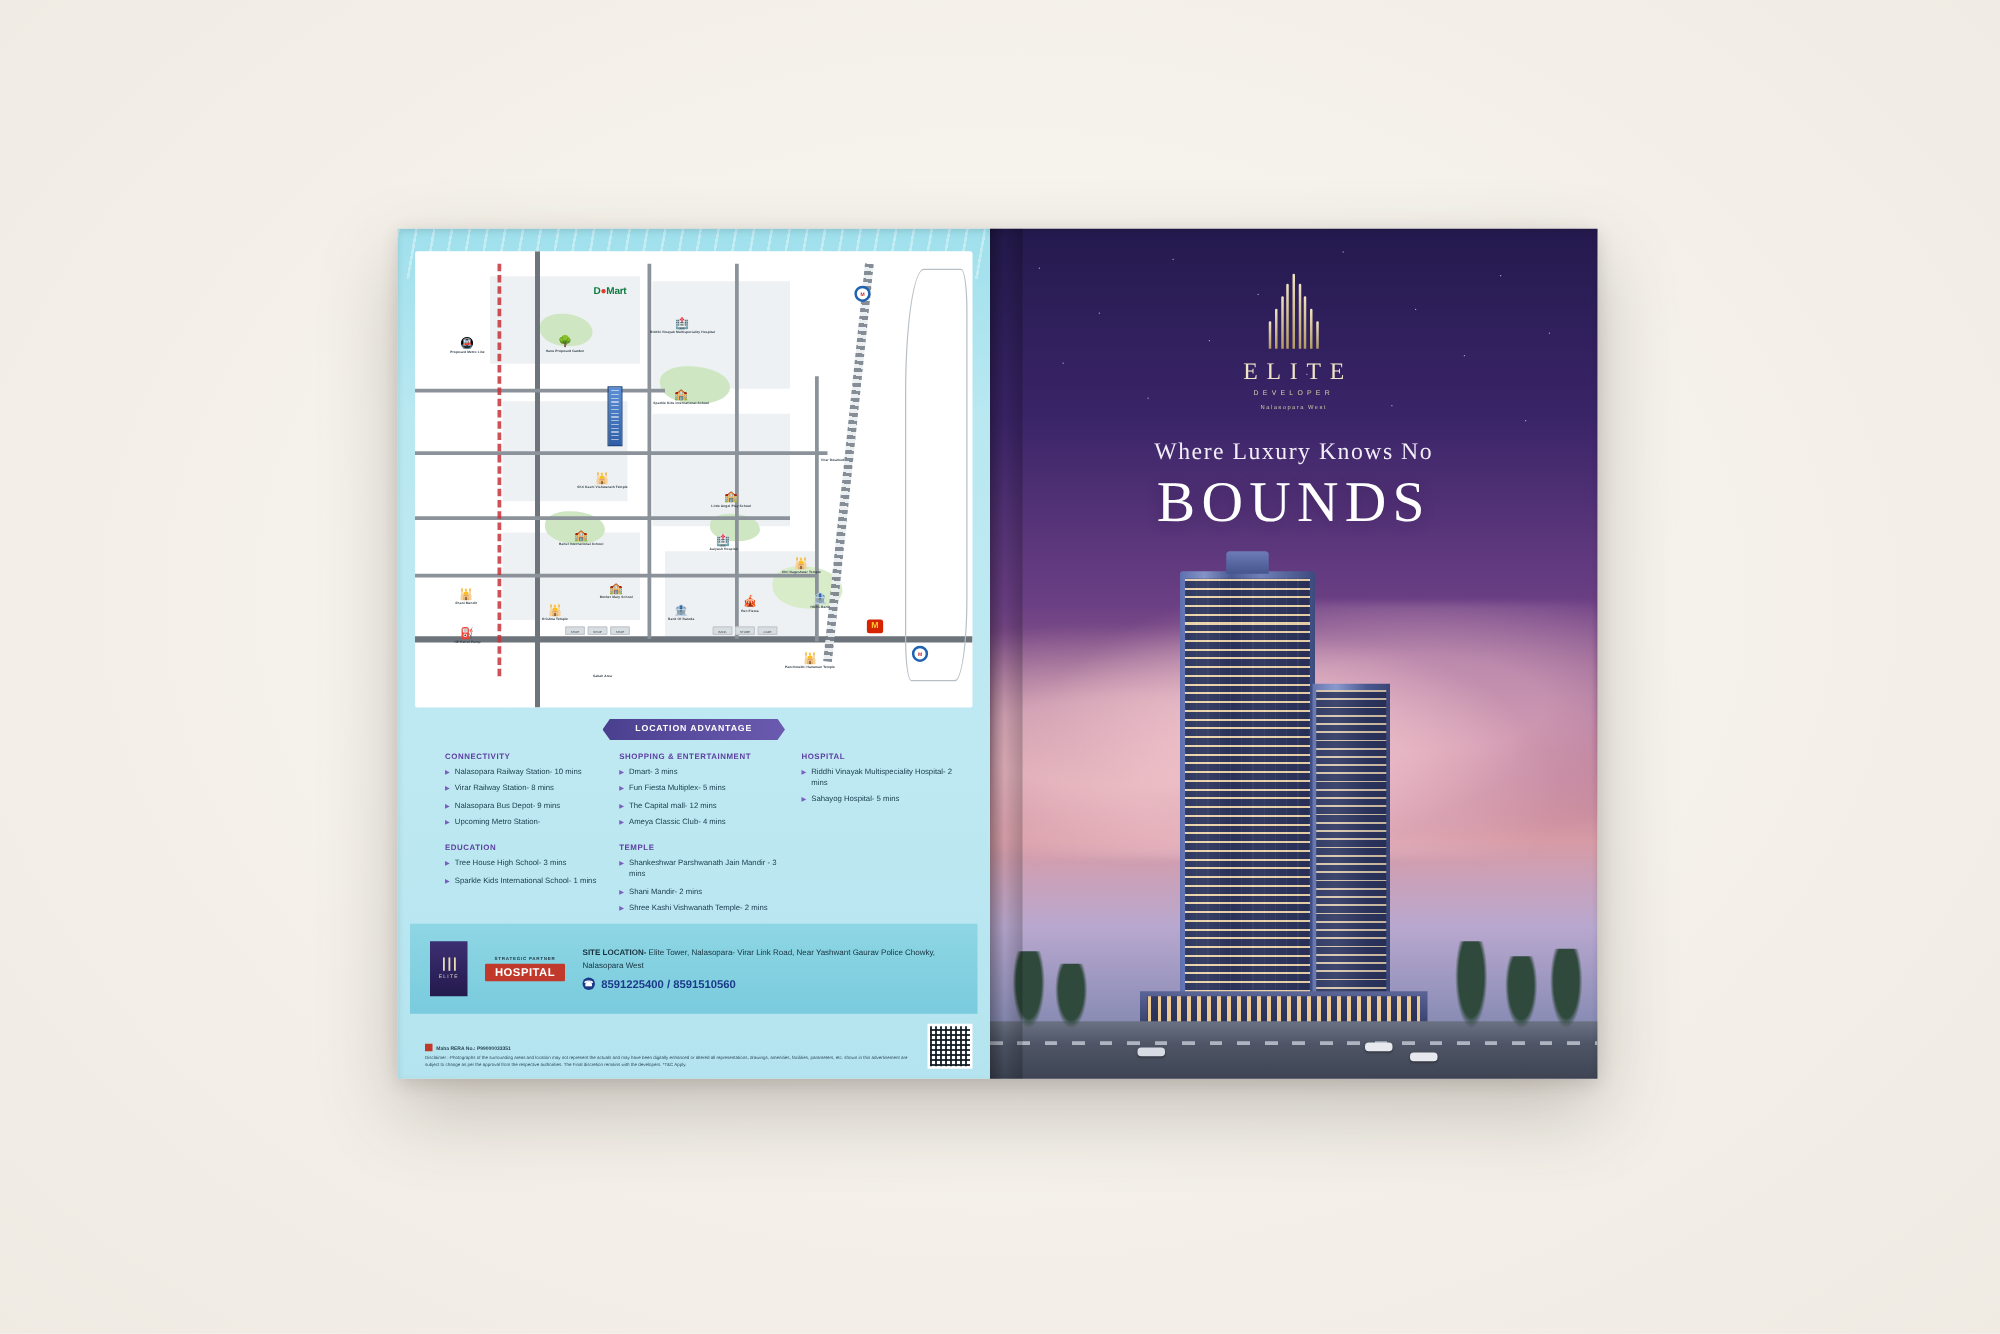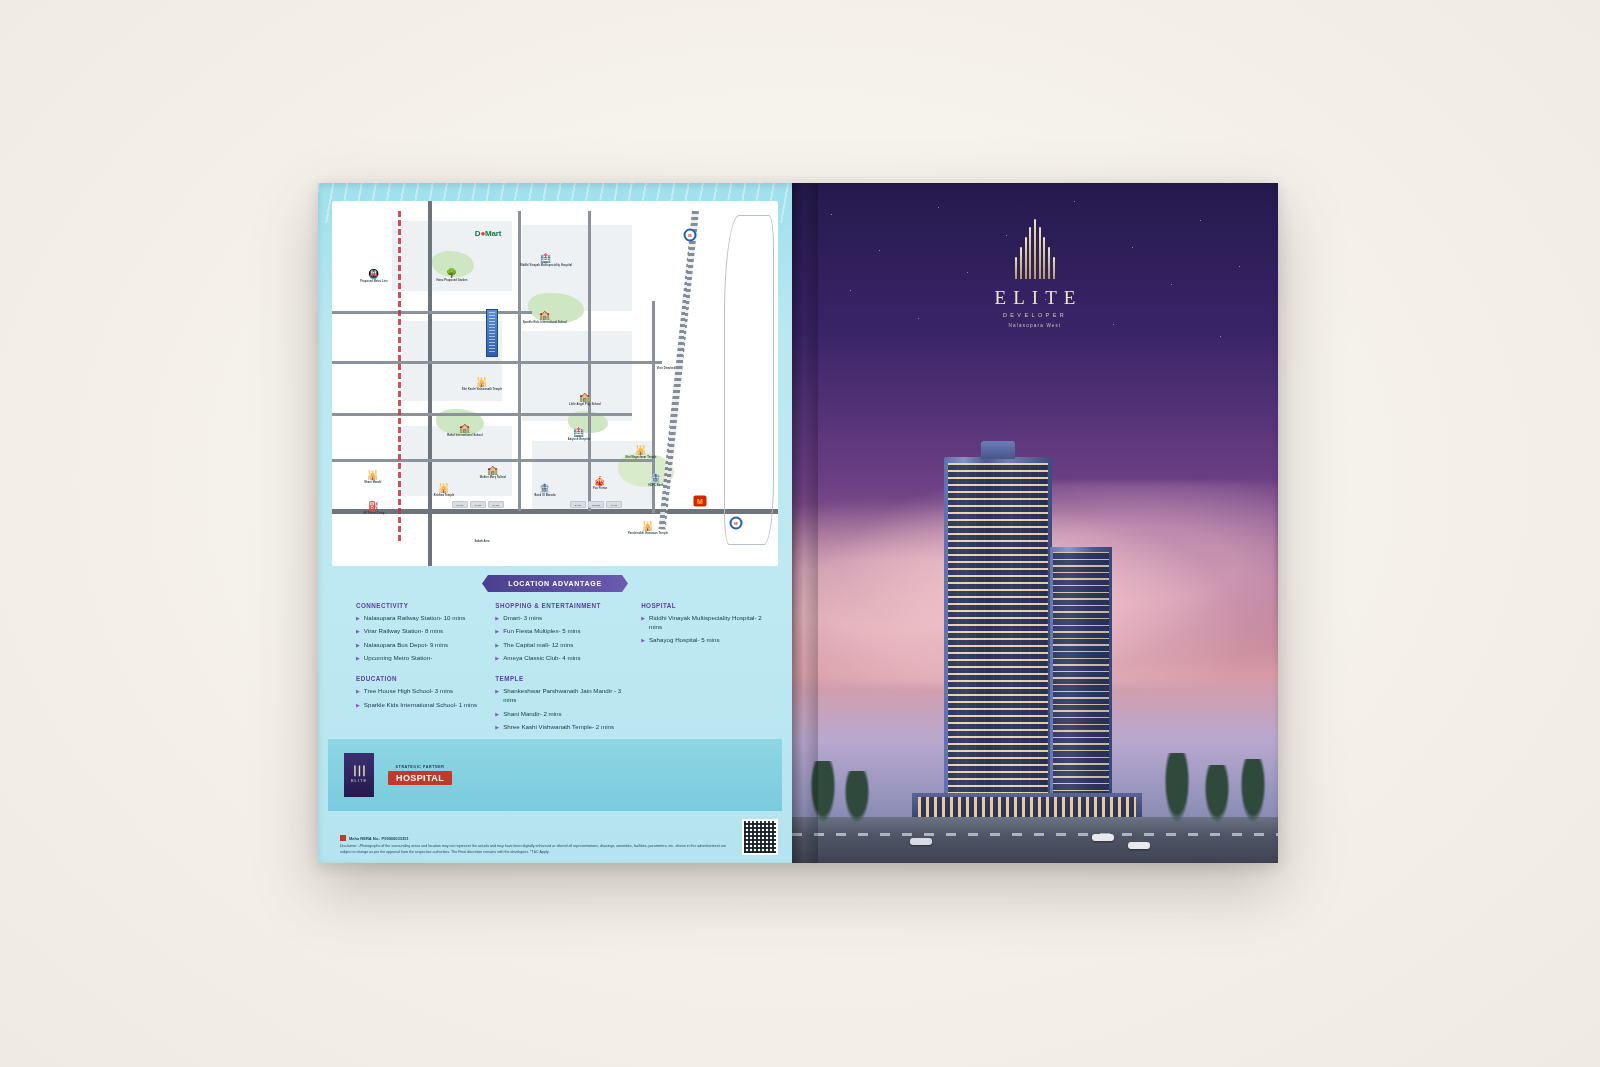--- a/index.html
+++ b/index.html
@@ -540,20 +540,30 @@
         <div class="elite-mini">
           <div class="bars">┃┃┃</div>
           <div class="nm">ELITE</div>
         </div>
 
         <div class="partner">
           <div class="pt">STRATEGIC PARTNER</div>
           <div class="roubill">HOSPITAL</div>
         </div>
 
+        <div class="site-info">
+          <div class="line">
+            <b>SITE LOCATION-</b>
+            <span>Elite Tower, Nalasopara- Virar Link Road, Near Yashwant Gaurav Police Chowky, Nalasopara West</span>
+          </div>
+          <div class="phones">
+            <span class="ico">☎</span>
+            <span>8591225400 / 8591510560</span>
+          </div>
+        </div>
       </div>
 
       <div class="legal">
         <div class="txtcol">
           <div class="rera">
             <span class="box"></span>
             <span>Maha RERA No.: P99000033351</span>
           </div>
           <div class="disc">Disclaimer :-Photographs of the surrounding areas and location may not represent the actuals and may have been digitally enhanced or altered all representations, drawings, amenities, facilities, parameters, etc. shown in this advertisement are subject to change as per the approval from the respective authorities. The Final discretion remains with the developers. *T&amp;C Apply.</div>
         </div>
@@ -593,20 +603,24 @@
             <span style="height:52px"></span>
           <span style="height:42px"></span>
             <span style="height:32px"></span>
             <span style="height:22px"></span>
         </div>
         <div class="logo-name">ELITE</div>
         <div class="logo-sub">DEVELOPER</div>
         <div class="logo-loc">Nalasopara West</div>
       </div>
 
+      <div class="tagline-wrap">
+        <div class="tagline-1">Where Luxury Knows No</div>
+        <div class="tagline-2">BOUNDS</div>
+      </div>
 
       <div class="skyline">
         <div class="tower-main"></div>
         <div class="tower-side"></div>
         <div class="podium"></div>
         <div class="ground"></div>
         <div class="tree" style="left:18px;"></div>
         <div class="tree" style="left:52px;height:52px;"></div>
         <div class="tree" style="left:372px;height:70px;"></div>
         <div class="tree" style="left:412px;height:58px;"></div>

